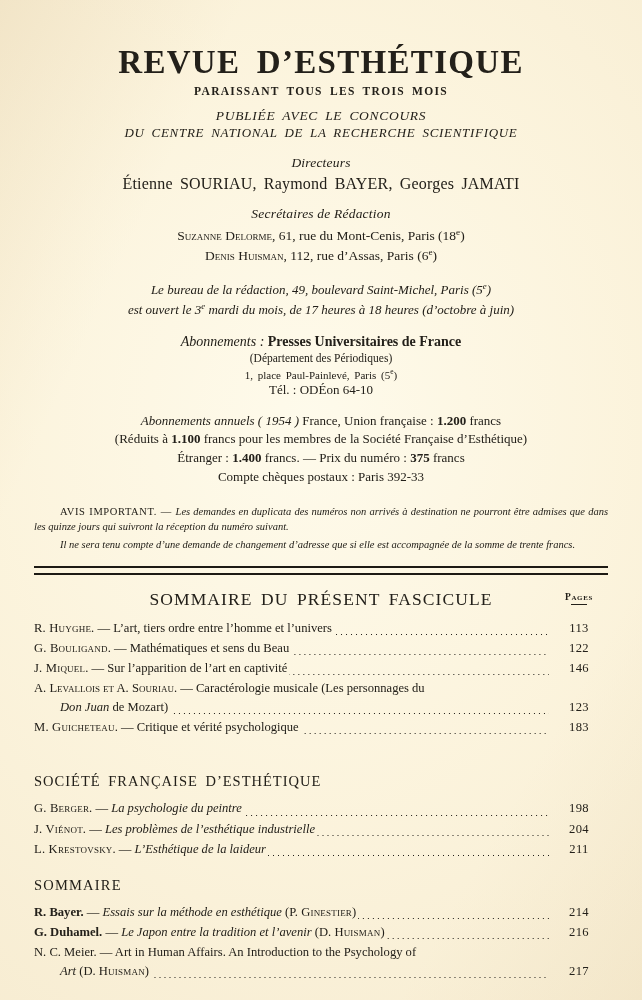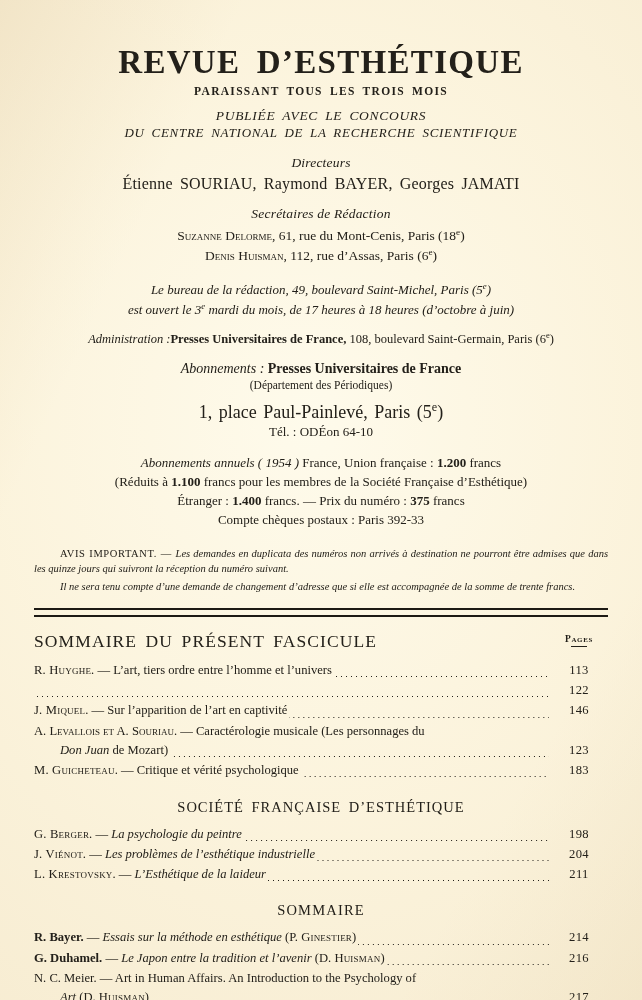--- a/index.html
+++ b/index.html
@@ -102,22 +102,22 @@
     font-size: 14px;
     margin-top: 14px;
   }
   .abo-head .it { font-style: italic; }
   .abo-head .bd { font-weight: bold; }
   .dept {
     font-size: 11.5px;
     margin-top: 2px;
   }
   .addr {
-    font-size: 18px;
-    margin-top: 9px;
+    font-size: 11px;
+    margin-top: 3px;
     word-spacing: 2px;
   }
   .tel {
     font-size: 13px;
     margin-top: 1px;
   }
 
   .prices {
     font-size: 13px;
     margin-top: 14px;
@@ -144,21 +144,21 @@
     margin: 13px 4px 0 4px;
     height: 5px;
     border-top: 2px solid #1d1a14;
     border-bottom: 2px solid #1d1a14;
     background: transparent;
   }
 
   
   .toc-wrap { position: relative; margin-top: 14px; padding: 0 4px; }
   .toc-head {
-    text-align: left;
+    text-align: center;
     font-size: 17.5px;
     letter-spacing: 1.1px;
     word-spacing: 3px;
   }
   .pages-col {
     position: absolute;
     right: 4px;
     top: 3px;
     width: 58px;
     text-align: center;
@@ -170,25 +170,25 @@
     letter-spacing: 0.6px;
   }
   .pages-rule {
     width: 16px;
     height: 1px;
     background: #23201a;
     margin: 2px auto 0 auto;
   }
 
   .sec-head {
-    text-align: center;
+    text-align: left;
     font-size: 14.5px;
     letter-spacing: 1px;
     word-spacing: 3px;
-    margin: 19px 0 6px 0;
+    margin: 36px 0 6px 0;
   }
   .sec-head.analyses { margin-top: 18px; letter-spacing: 1.2px; }
 
   .entries { margin-top: 9px; }
   .entry {
     display: flex;
     align-items: flex-end;
     font-size: 12.6px;
     line-height: 1.52;
     margin-bottom: 1px;
@@ -245,23 +245,20 @@
       <span><span class="sc">Suzanne Delorme</span><span>, 61, rue du Mont-Cenis, Paris (18</span><span class="sup">e</span>)</span><br>
       <span><span class="sc">Denis Huisman</span><span>, 112, rue d’Assas, Paris (6</span><span class="sup">e</span>)</span>
     </div>
   </div>
 
   <div class="ctr bureau">
     <span>Le bureau de la rédaction, 49, boulevard Saint-Michel, Paris (5</span><span class="sup">e</span>)<br>
     <span>est ouvert le 3</span><span class="sup">e</span><span> mardi du mois, de 17 heures à 18 heures (d’octobre à juin)</span>
   </div>
 
-  <div class="ctr admin-line">
-    <span class="it">Administration :</span><span class="bd">Presses Universitaires de France,</span> <span>108, boulevard Saint-Germain, Paris (6</span><span class="sup">e</span><span>)</span>
-  </div>
 
   <div class="ctr">
     <div class="abo-head">
       <span class="it">Abonnements :</span>
       <span class="bd">Presses Universitaires de France</span>
     </div>
     <div class="dept">(Département des Périodiques)</div>
     <div class="addr"><span>1, place Paul-Painlevé, Paris (5</span><span class="sup">e</span><span>)</span></div>
     <div class="tel">Tél. : ODÉon 64-10</div>
 
@@ -291,20 +288,21 @@
 
     <div class="entries">
 
       <div class="entry">
         <span class="txt"><span class="sc">R. Huyghe</span><span>. — </span><span>L’art, tiers ordre entre l’homme et l’univers</span></span>
         <span class="leader"></span>
         <span class="pg">113</span>
       </div>
 
       <div class="entry">
+        <span class="txt"><span class="sc">G. Bouligand</span><span>. — </span><span>Mathématiques et sens du Beau</span></span>
         <span class="leader"></span>
         <span class="pg">122</span>
       </div>
 
       <div class="entry">
         <span class="txt"><span class="sc">J. Miquel</span><span>. — </span><span>Sur l’apparition de l’art en captivité</span></span>
         <span class="leader"></span>
         <span class="pg">146</span>
       </div>
 

